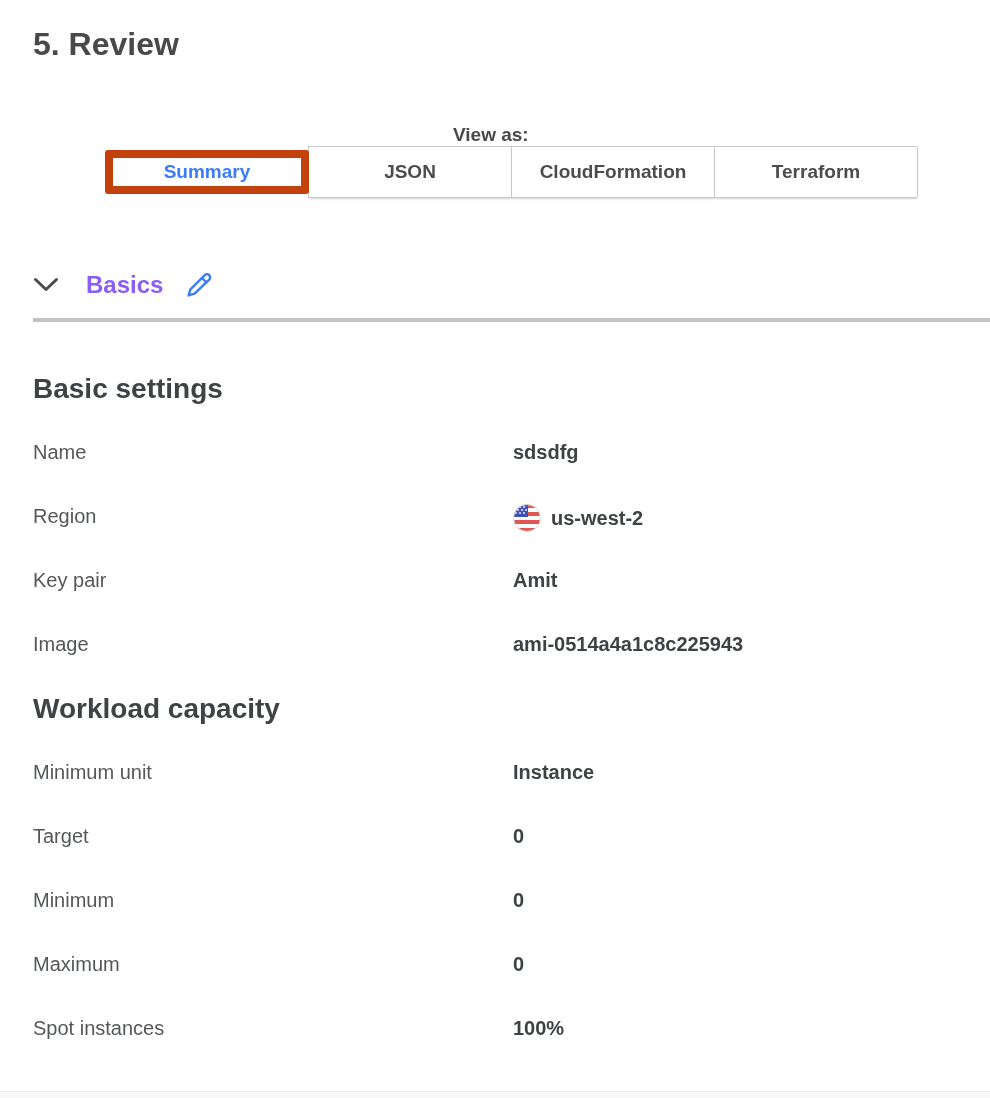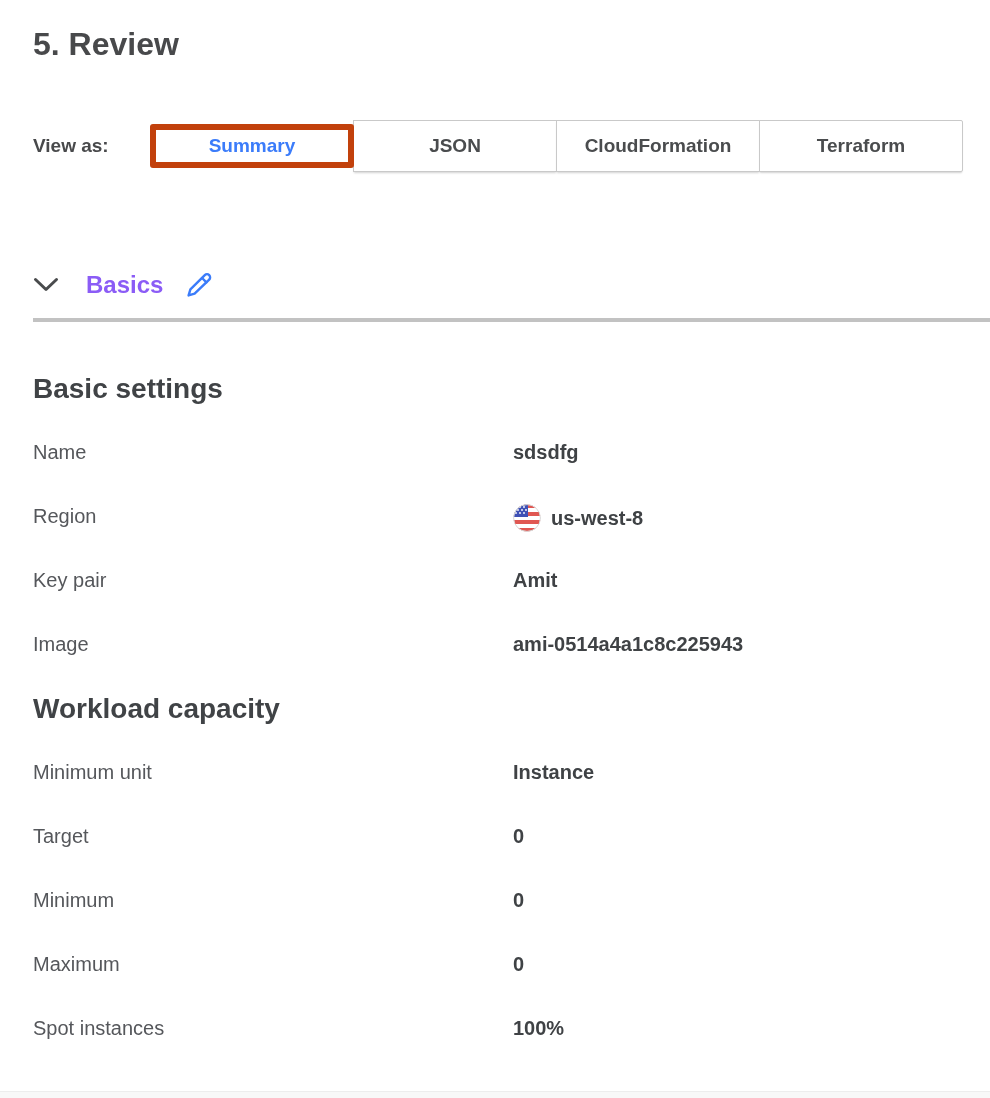--- a/index.html
+++ b/index.html
@@ -19,20 +19,21 @@
     line-height: 32px;
     font-weight: 700;
     color: #48494b;
   }
   
   .viewas-row {
     margin: 64px 0 0 33px;
     display: flex;
     align-items: center;
     height: 44px;
+    flex-direction: column;
   }
   .viewas-label {
     width: 117px;
     flex: none;
     font-size: 19px;
     font-weight: 700;
     color: #48494b;
   }
   .seg-group { display: flex; align-items: center; }
   .seg-btn {
@@ -48,21 +49,21 @@
     display: flex;
     align-items: center;
     justify-content: center;
     cursor: pointer;
     box-shadow: 0 2px 2px -1px rgba(0,0,0,0.18);
   }
   .seg-btn:first-child { margin-left: 0; border-radius: 2px 0 0 2px; }
   .seg-btn:last-child { border-radius: 0 2px 2px 0; }
   .seg-btn.selected {
     height: 44px;
-    border: 6px solid #c2410c;
+    border: 8px solid #c2410c;
     border-radius: 3px;
     color: #3b7cfa;
     z-index: 2;
     box-shadow: none;
   }
   
   .section-header {
     margin: 100px 0 0 33px;
     display: flex;
     align-items: center;
@@ -191,21 +192,21 @@
                     <circle cx="9" cy="6" r="0.9"></circle>
                     <circle cx="13" cy="6" r="0.9"></circle>
                   <circle cx="3" cy="9" r="0.9"></circle>
                     <circle cx="7" cy="9" r="0.9"></circle>
                     <circle cx="11" cy="9" r="0.9"></circle>
                 </g>
               </g>
               <circle cx="14" cy="14" r="13.4" fill="none" stroke="#d8d8d8" stroke-width="1"></circle>
             </svg>
           </span>
-          <span>us-west-8</span>
+          <span>us-west-2</span>
         </span>
       </div>
 
       <div class="kv-row">
         <span class="kv-label">Key pair</span>
         <span class="kv-value">Amit</span>
       </div>
 
       <div class="kv-row">
         <span class="kv-label">Image</span>

